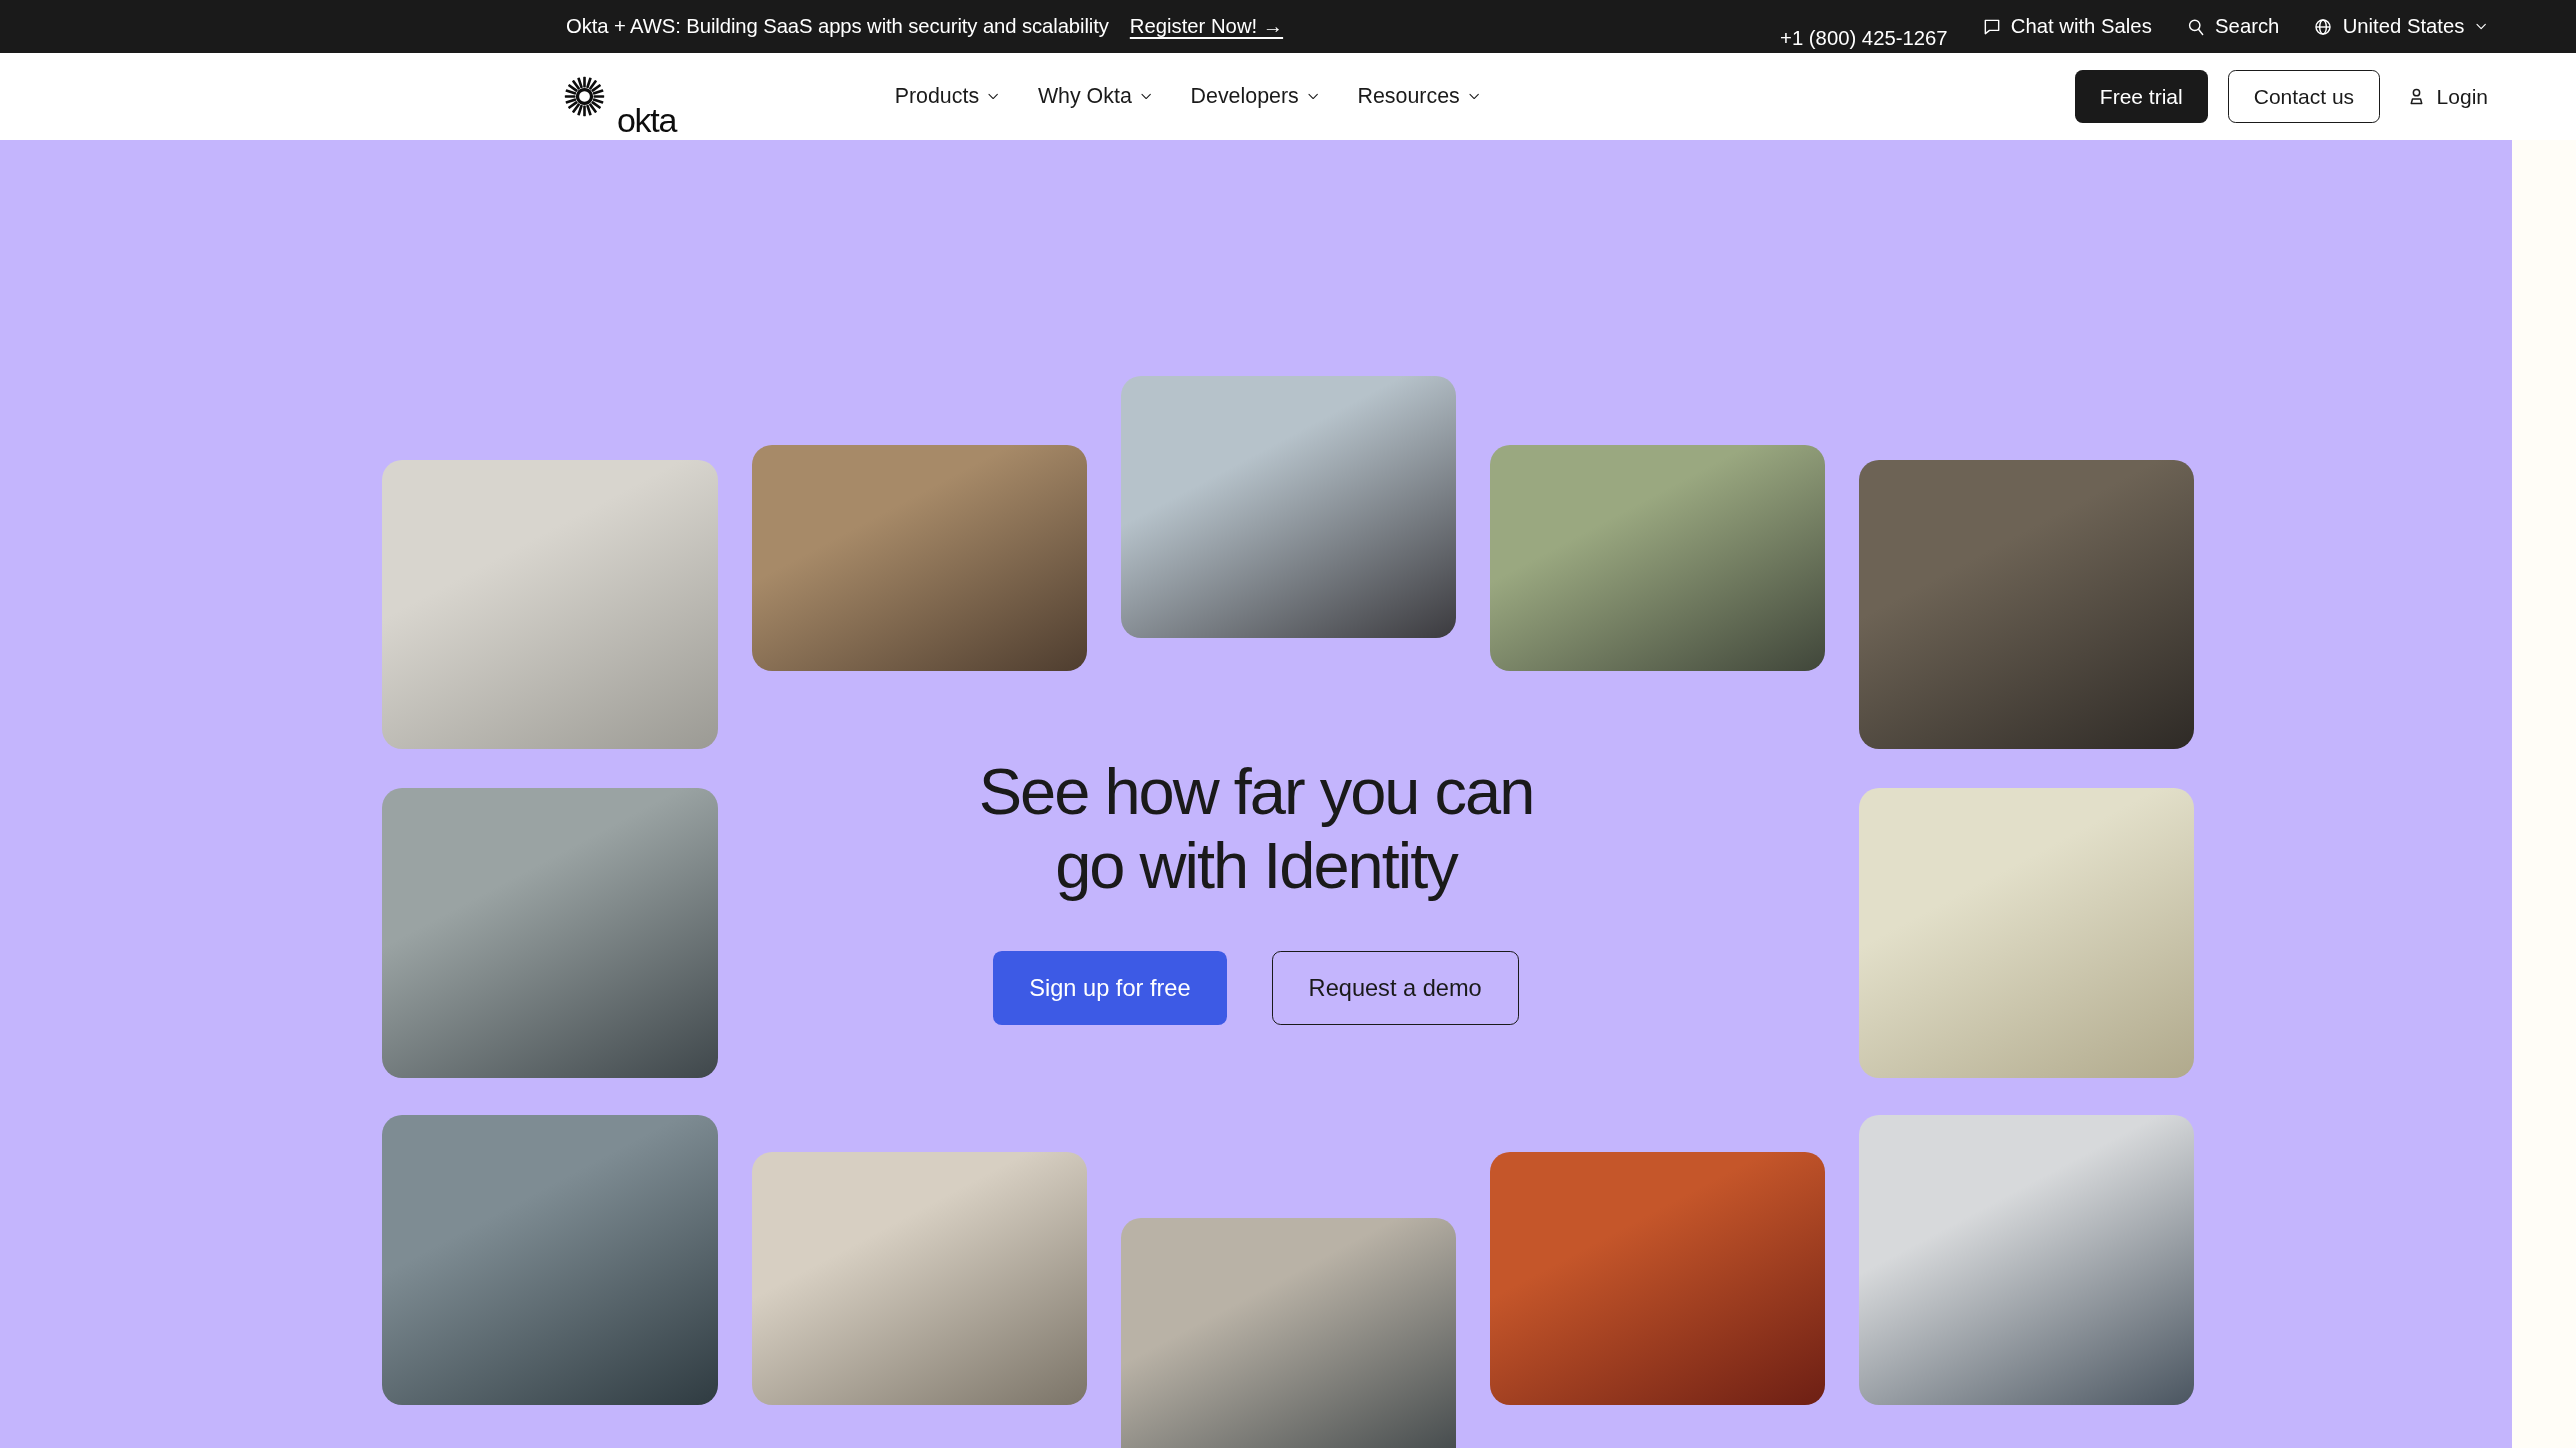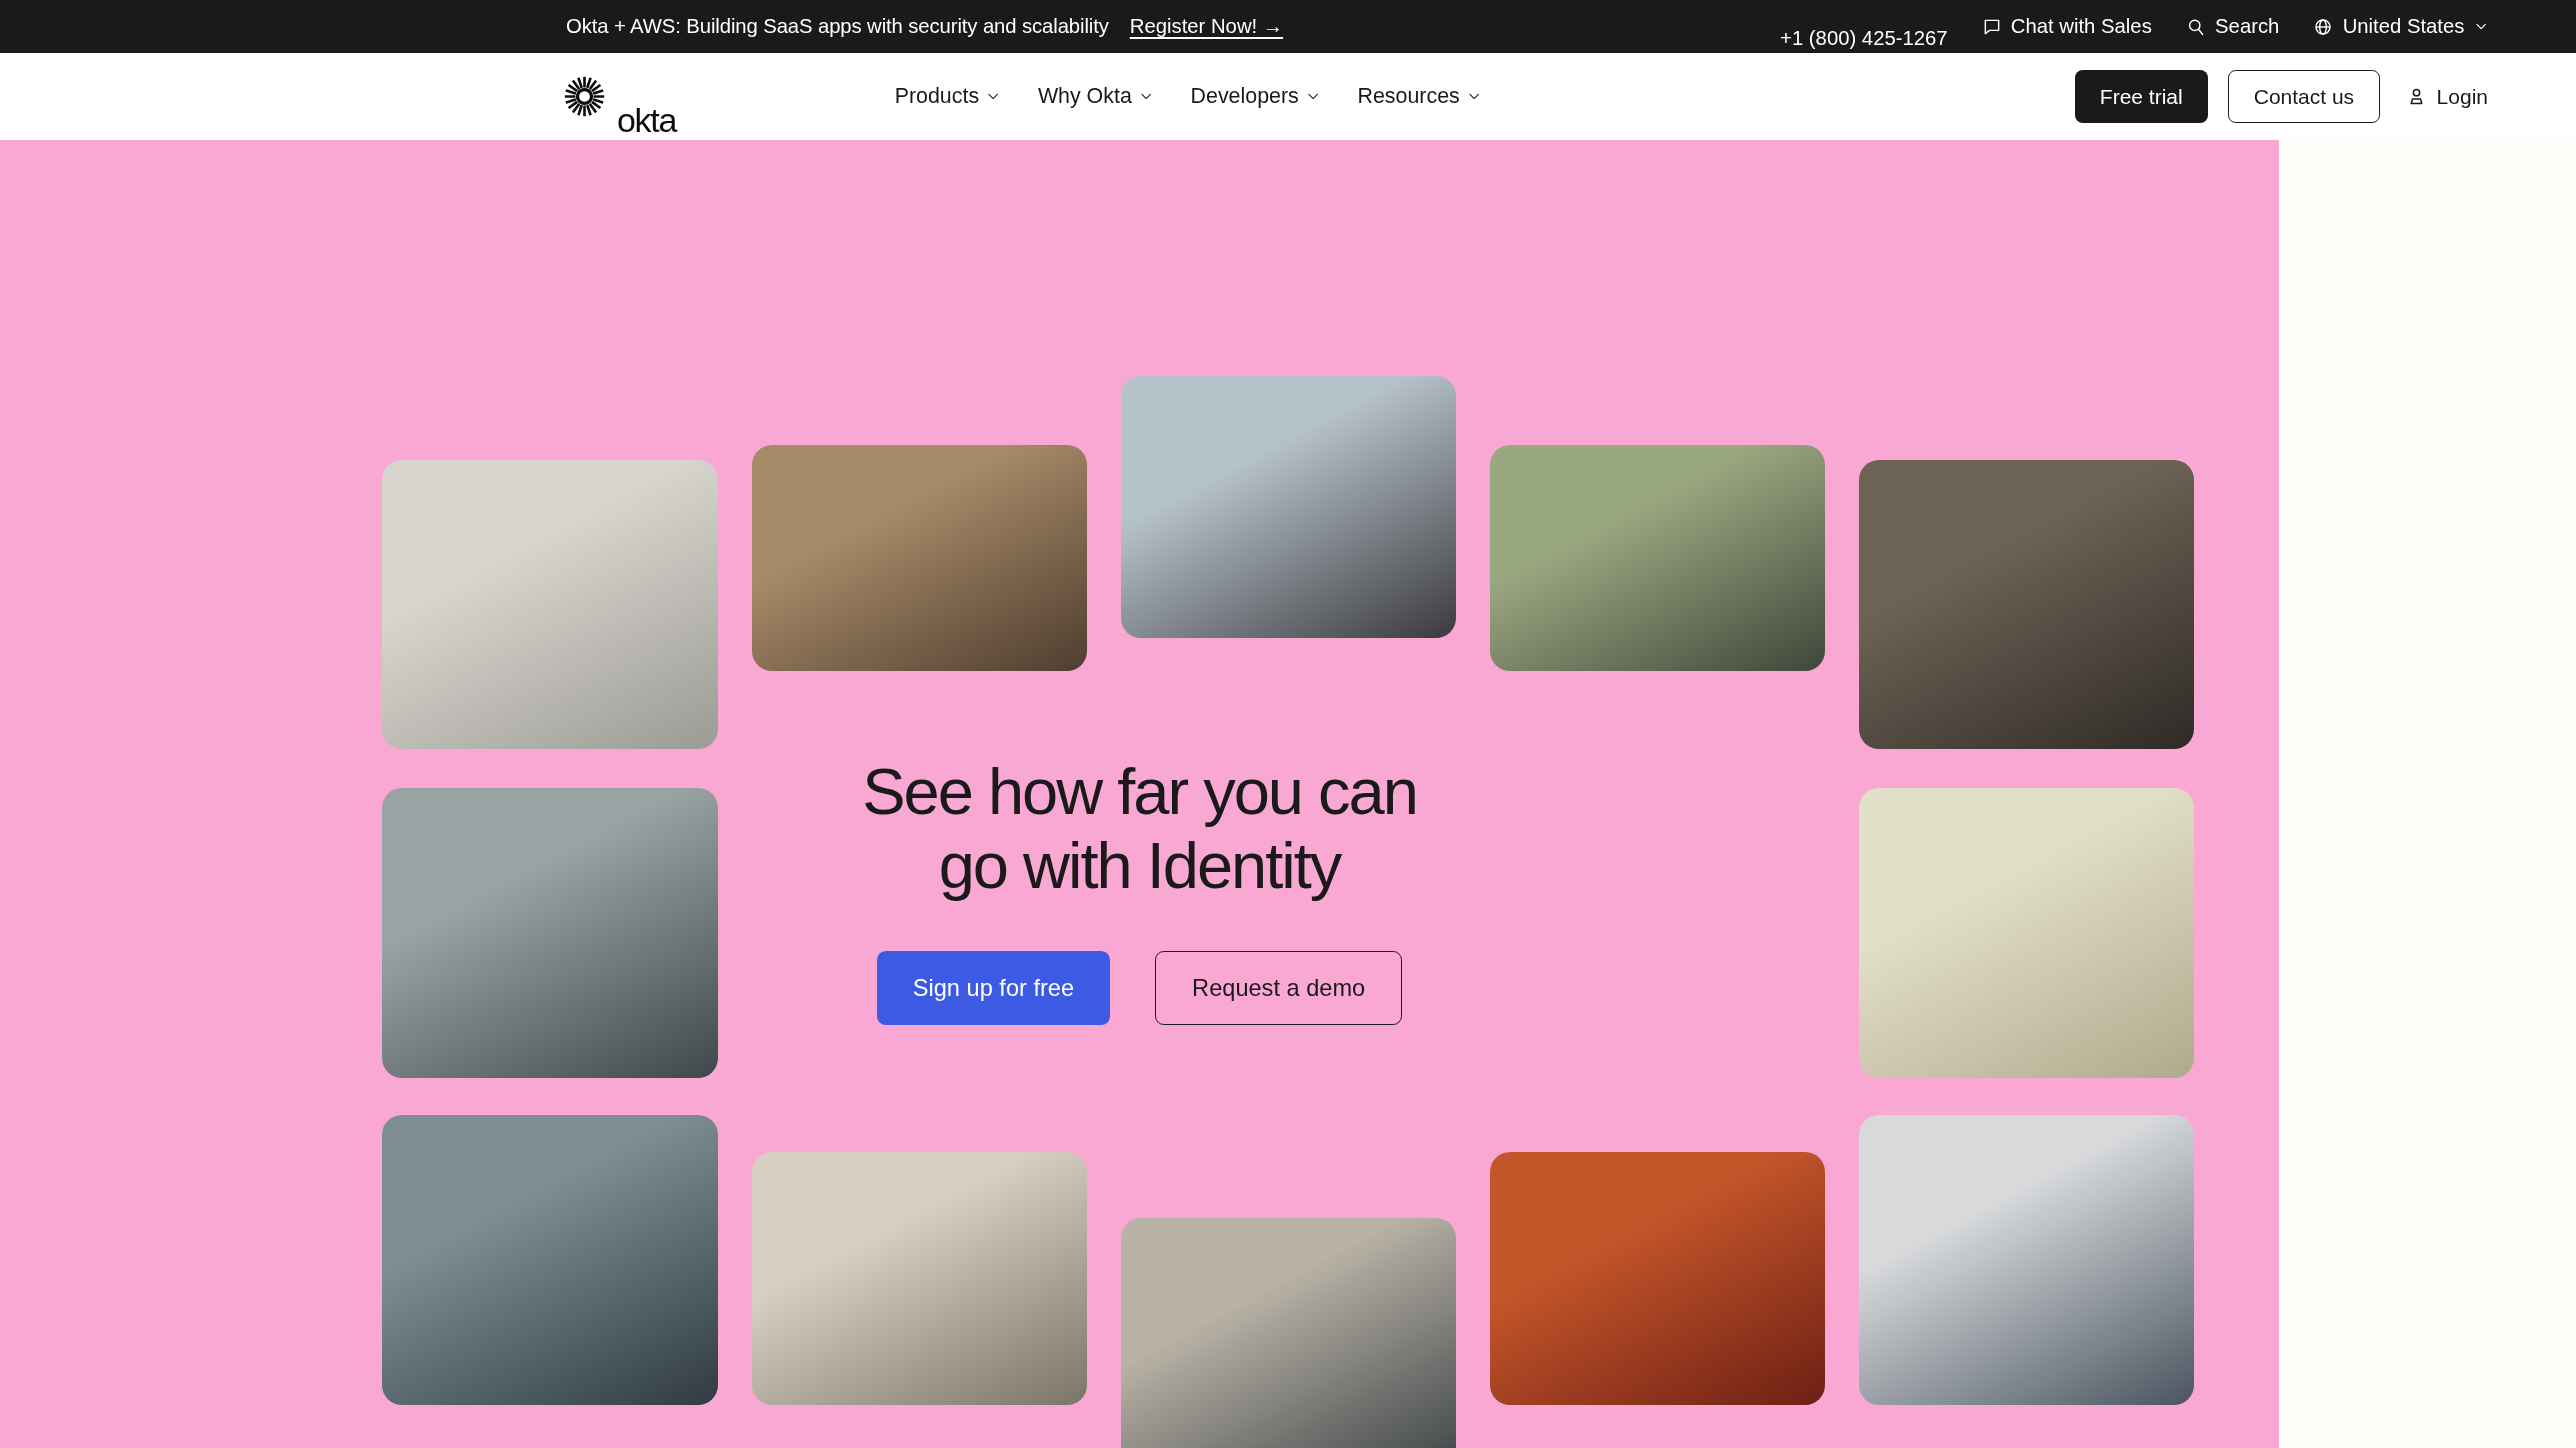--- a/index.html
+++ b/index.html
@@ -144,23 +144,23 @@
     font-size: 21px;
     color: #1A1A1A;
     cursor: pointer;
     margin-left: 5.5px;
     white-space: nowrap;
   }
 
   
   .hero {
     position: relative;
-    width: 2279px;
+    width: 2512px;
     height: 1309px;
-    background: #f9a8d4;
+    background: #c4b5fd;
     overflow: hidden;
   }
   .tile {
     position: absolute;
     border-radius: 20px;
     overflow: hidden;
     background: #E6E2DB;
   }
   .tile .ph { width: 100%; height: 100%; display: block; }
 

